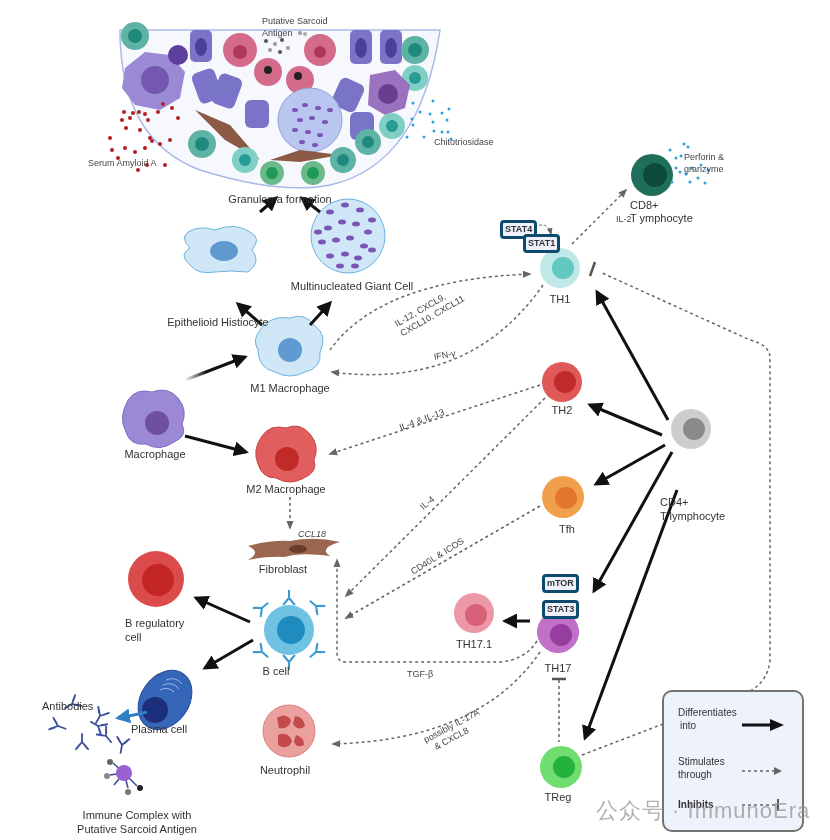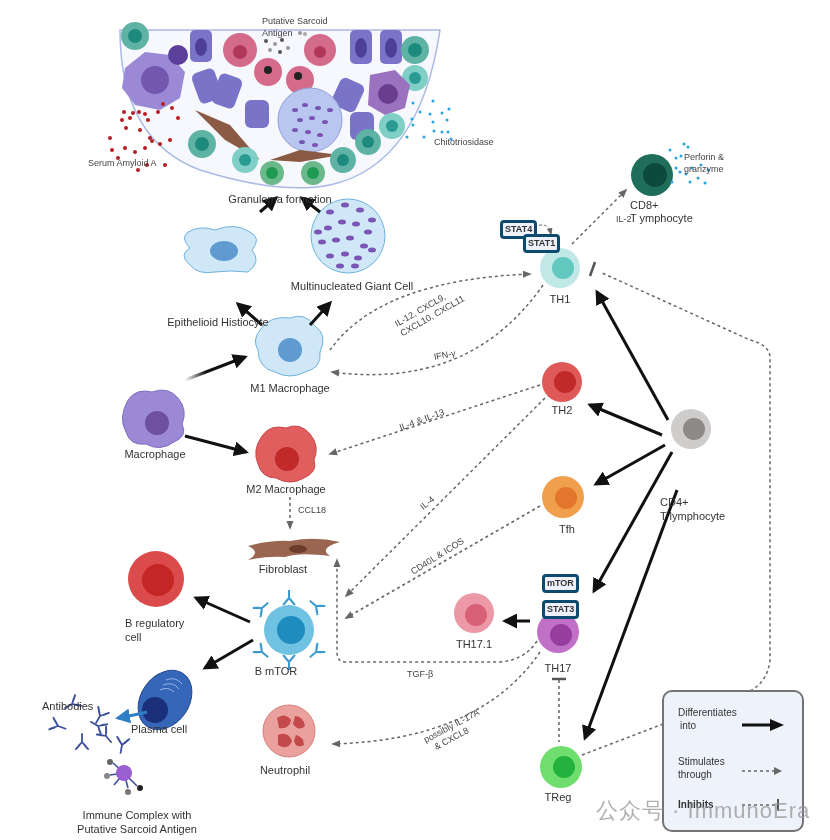--- a/index.html
+++ b/index.html
@@ -420,33 +420,33 @@
 <div class="lbl c" style="left:562px;top:404px;">TH2</div>
 <div class="rot" style="left:398px;top:423px;transform:rotate(-20deg);">IL-4 &amp; IL-13</div>
 <div class="lbl c" style="left:155px;top:448px;">Macrophage</div>
 <div class="lbl" style="left:660px;top:459px;line-height:14px;margin-top:36px;">
   <div>CD4+</div>
     <div>T lymphocyte</div>
 </div>
 <div class="lbl c" style="left:286px;top:483px;">M2 Macrophage</div>
 <div class="rot" style="left:418px;top:504px;transform:rotate(-40deg);">IL-4</div>
 <div class="lbl c" style="left:567px;top:523px;">Tfh</div>
-<div class="lbl small" style="left:298px;top:504px;">CCL18</div>
+<div class="lbl small" style="left:298px;top:528px;font-style:italic;">CCL18</div>
 <div class="rot" style="left:409px;top:568px;transform:rotate(-32deg);">CD40L &amp; ICOS</div>
 <div class="lbl c" style="left:283px;top:563px;">Fibroblast</div>
 
 <div class="tag" style="left:542px;top:574px;">mTOR</div>
 <div class="tag" style="left:542px;top:600px;">STAT3</div>
 
 <div class="lbl" style="left:125px;top:616px;line-height:14px;">
   <div>B regulatory</div>
     <div>cell</div>
 </div>
 <div class="lbl c" style="left:474px;top:638px;">TH17.1</div>
-<div class="lbl c" style="left:276px;top:665px;">B mTOR</div>
+<div class="lbl c" style="left:276px;top:665px;">B cell</div>
 <div class="lbl small" style="left:407px;top:668px;">TGF-β</div>
 <div class="lbl c" style="left:558px;top:662px;">TH17</div>
 
 <div class="lbl" style="left:42px;top:700px;text-align:right;">Antibodies</div>
 <div class="lbl" style="left:131px;top:723px;">Plasma cell</div>
 <div class="rot" style="left:422px;top:736px;transform:rotate(-28deg);">
   <div>possibly IL-17A</div>
     <div style="padding-left:6px;">&amp; CXCL8</div>
 </div>
 <div class="lbl c" style="left:285px;top:764px;">Neutrophil</div>

